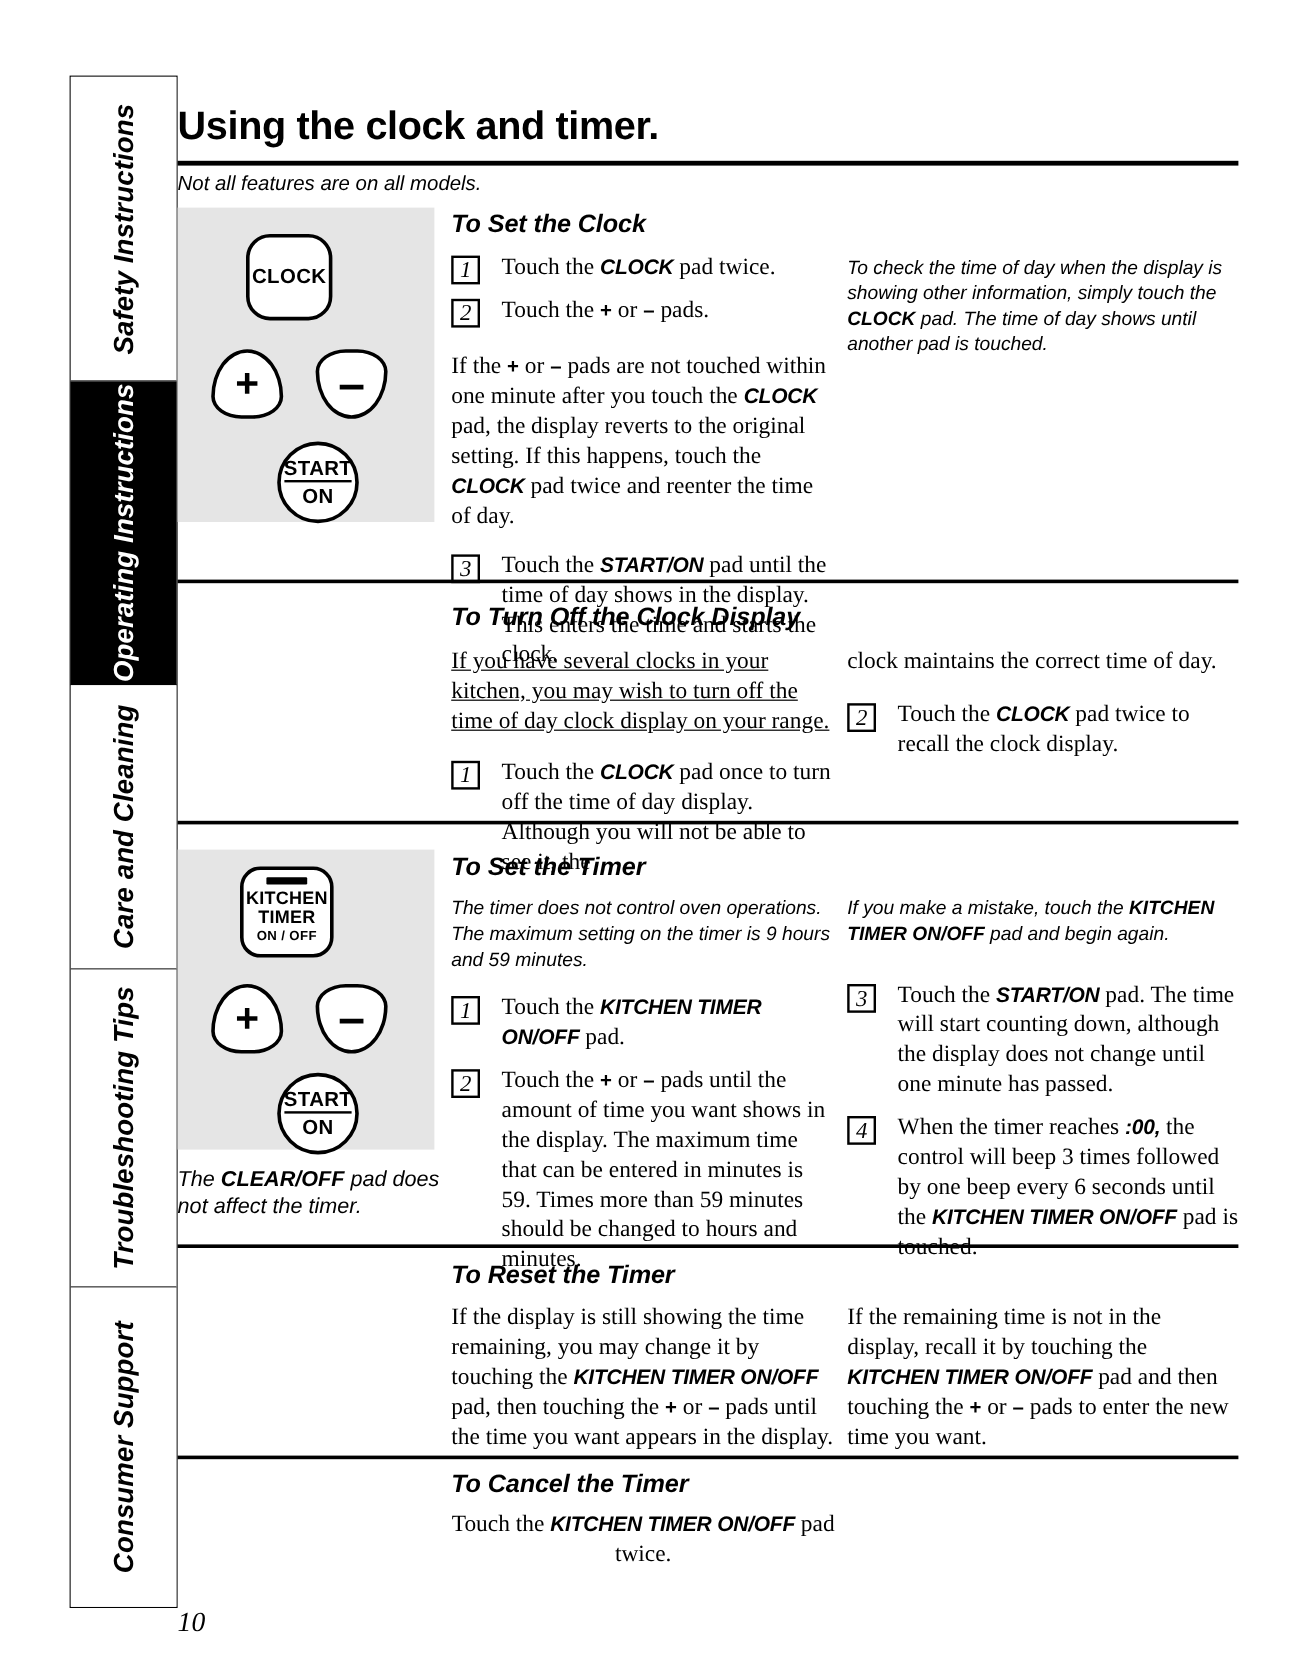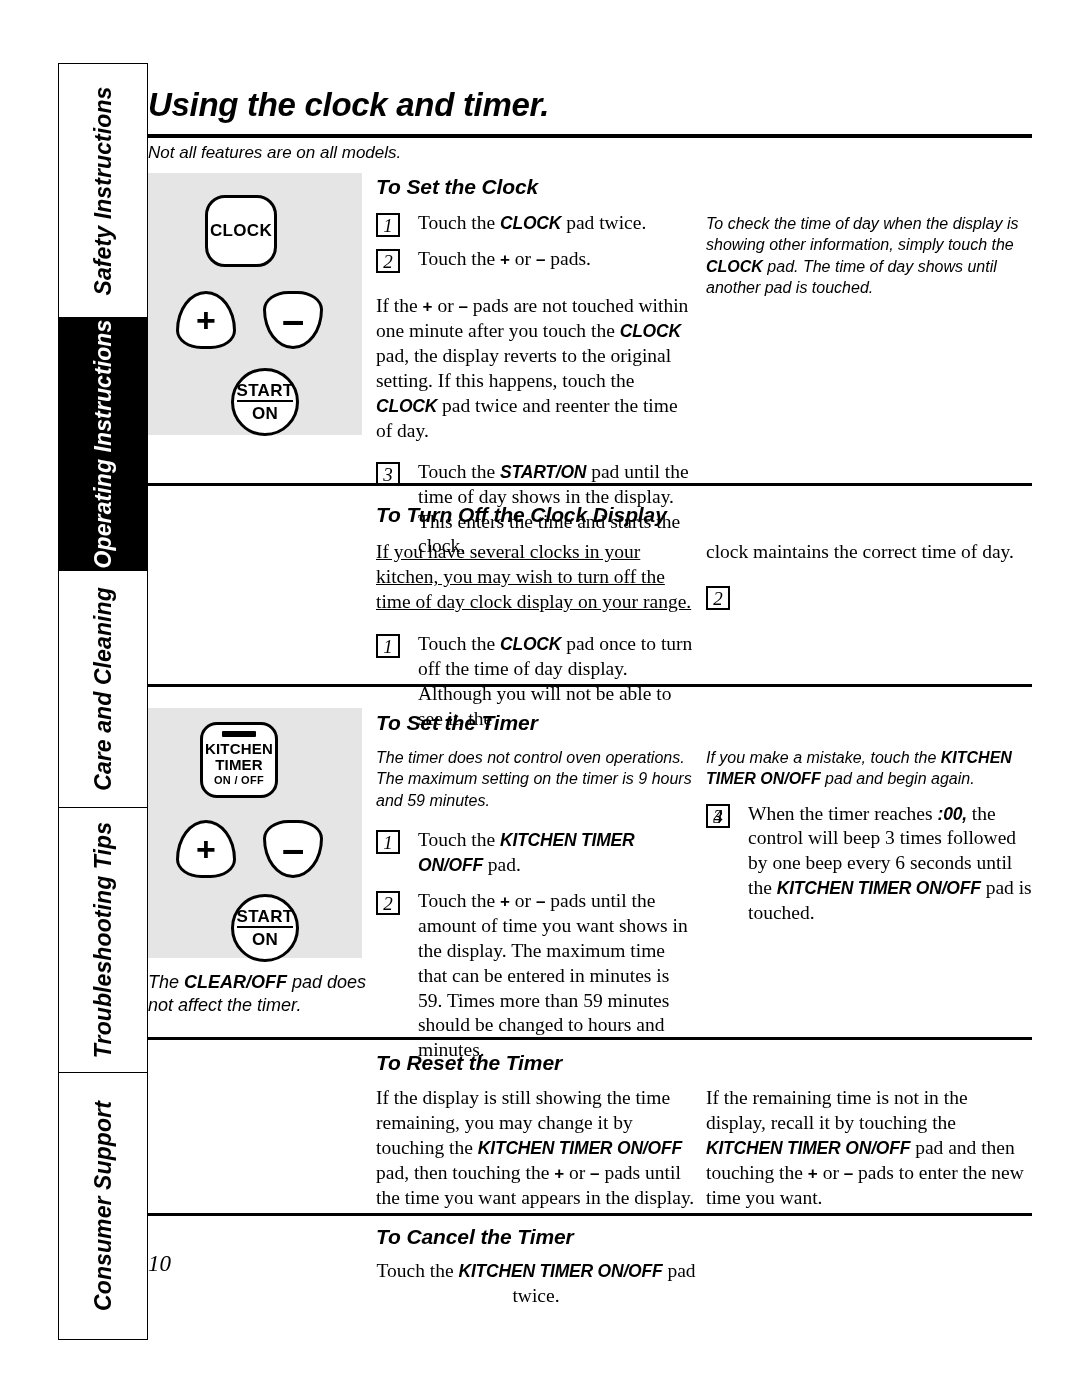--- a/index.html
+++ b/index.html
@@ -61,21 +61,20 @@
     height: 1277px;
   }
 
   
   #page-title {
     position: absolute;
     left: 0px;
     top: 23px;
     font-family: "Liberation Sans", sans-serif;
     font-weight: bold;
-    font-style: italic;
     font-size: 33px;
     letter-spacing: -0.3px;
   }
   .rule {
     position: absolute;
     left: 0;
     width: 884px;
     background: #000;
   }
   #title-rule {
@@ -242,21 +241,21 @@
     font-weight: normal;
     font-size: 19px;
     line-height: 21px;
     text-align: center;
   }
 
   
   #page-number {
     position: absolute;
     left: 0px;
-    top: 1188px;
+    top: 1276px;
     font-family: "Liberation Serif", serif;
     font-style: italic;
     font-size: 23px;
     text-align: right;
   }
 </style>
 </head>
 <body>
 
 <div id="sidebar">
@@ -330,20 +329,21 @@
     <div class="step">
       <span class="stepnum">1</span>
       <span>Touch the <span class="pname">CLOCK</span> pad once to turn off the time of day display. Although you will not be able to see it, the</span>
     </div>
   </div>
 
   <div class="col col-r" style="top:477px;">
     <div class="para" style="margin-bottom:19px;">clock maintains the correct time of day.</div>
     <div class="step">
       <span class="stepnum">2</span>
+      <span>Touch the <span class="pname">CLOCK</span> pad twice to recall the clock display.</span>
     </div>
   </div>
 
   <div class="rule divider" style="top:621px;"></div>
 
   <div class="panel" id="panel-timer">
     <div class="pad pad-kt">
       <div class="kt-bar"></div>
       <span>KITCHEN</span>
       <span>TIMER</span>
@@ -373,23 +373,24 @@
       <span class="stepnum">1</span>
       <span>Touch the <span class="pname">KITCHEN TIMER ON/OFF</span> pad.</span>
     </div>
     <div class="step">
       <span class="stepnum">2</span>
       <span>Touch the <span class="sym">+</span> or <span class="sym">–</span> pads until the amount of time you want shows in the display. The maximum time that can be entered in minutes is 59. Times more than 59 minutes should be changed to hours and minutes.</span>
     </div>
   </div>
 
   <div class="col col-r" style="top:684px;">
-    <div class="note" style="margin-bottom:12px;">If you make a mistake, touch the <b>KITCHEN</b> <b>TIMER ON/OFF</b> pad and begin again.</div>
+    <div class="note" style="margin-bottom:28px;">If you make a mistake, touch the <b>KITCHEN</b> <b>TIMER ON/OFF</b> pad and begin again.</div>
     <div class="step">
       <span class="stepnum">3</span>
+      <span>Touch the <span class="pname">START/ON</span> pad. The time will start counting down, although the display does not change until one minute has passed.</span>
     </div>
     <div class="step">
       <span class="stepnum">4</span>
       <span>When the timer reaches <span class="pname">:00</span><span class="pname">,</span> the control will beep 3 times followed by one beep every 6 seconds until the <span class="pname">KITCHEN TIMER ON/OFF</span> pad is touched.</span>
     </div>
   </div>
 
   <div class="rule divider" style="top:974px;"></div>
 
   <div class="sec-head" style="left:228px; top:988px;">To Reset the Timer</div>

